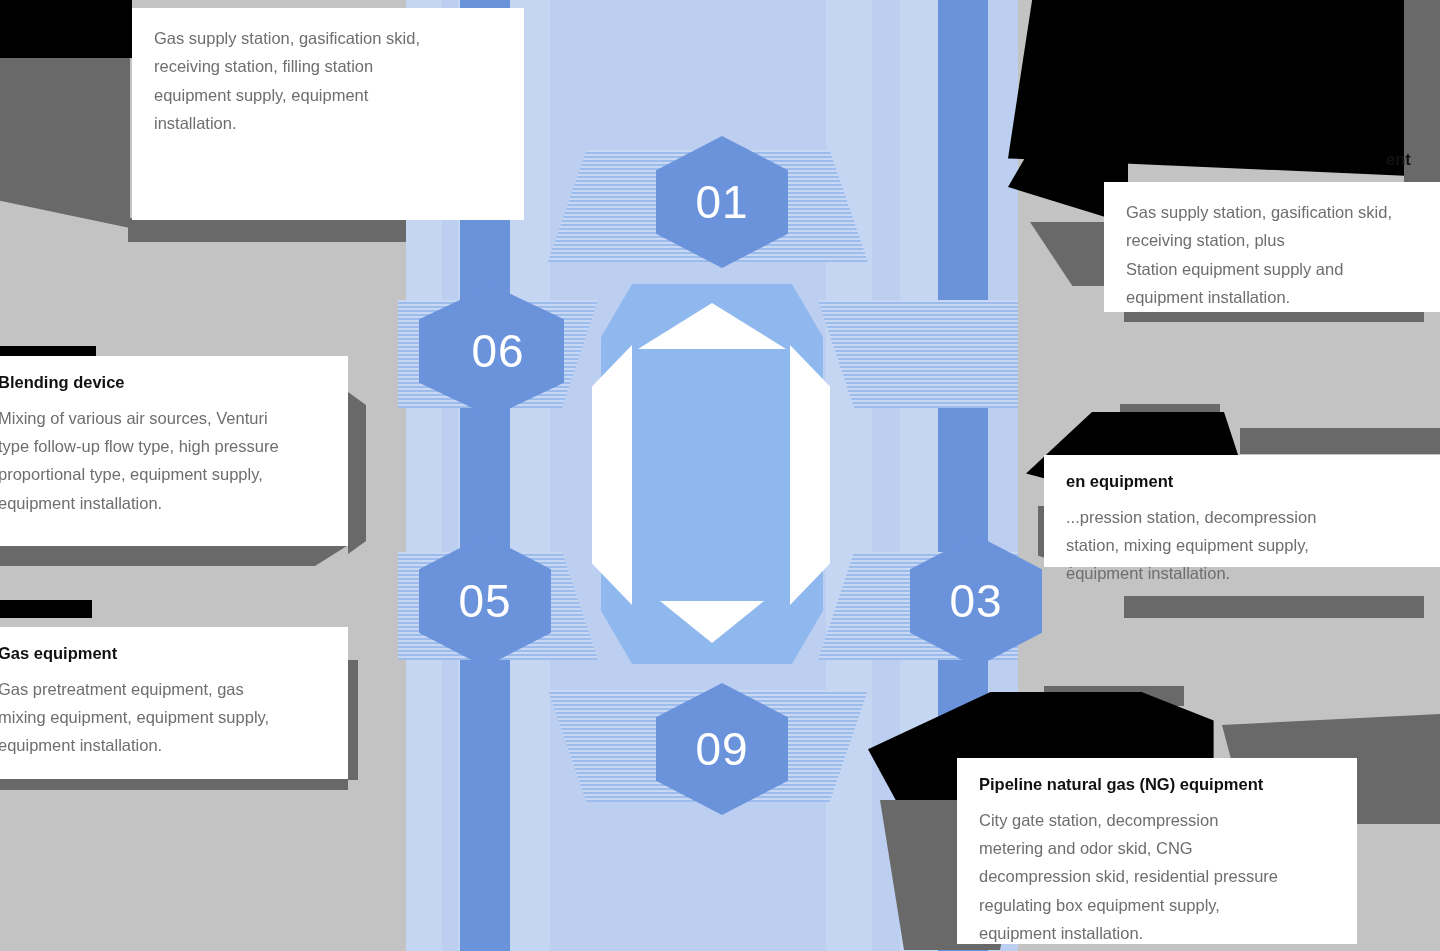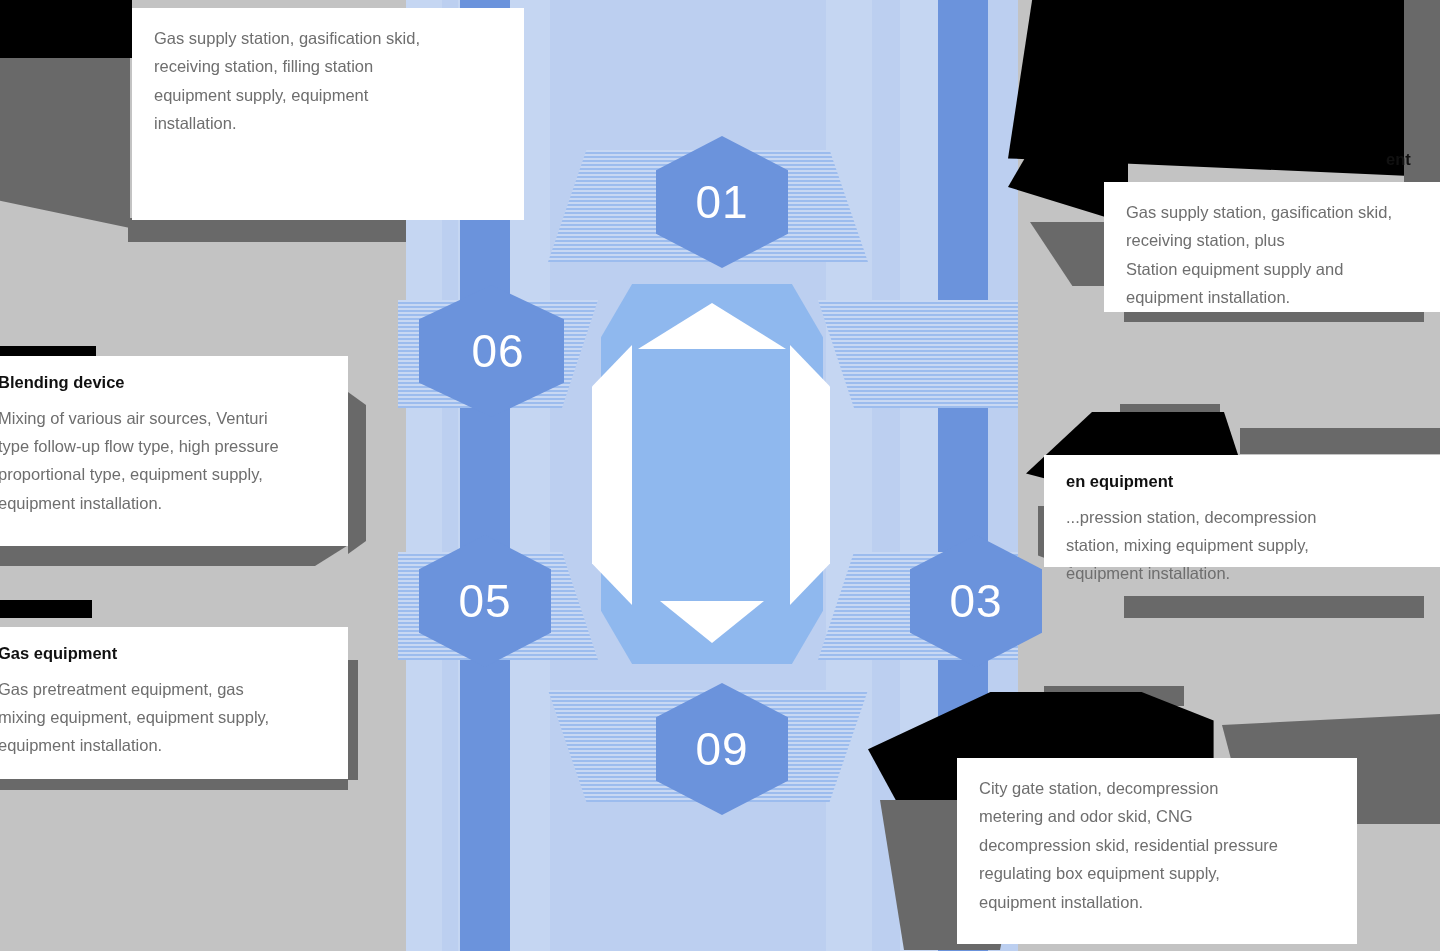--- a/index.html
+++ b/index.html
@@ -275,20 +275,21 @@
   </div>
 
   <div class="card" id="card-3">
     <p class="card-title">en equipment</p>
     <p class="card-body">...pression station, decompression
 station, mixing equipment supply,
 equipment installation.</p>
   </div>
 
   <div class="card" id="card-4">
+    <p class="card-title">Pipeline natural gas (NG) equipment</p>
     <p class="card-body">City gate station, decompression
 metering and odor skid, CNG
 decompression skid, residential pressure
 regulating box equipment supply,
 equipment installation.</p>
   </div>
 
   <div class="card" id="card-5">
     <p class="card-title">Gas equipment</p>
     <p class="card-body">Gas pretreatment equipment, gas

